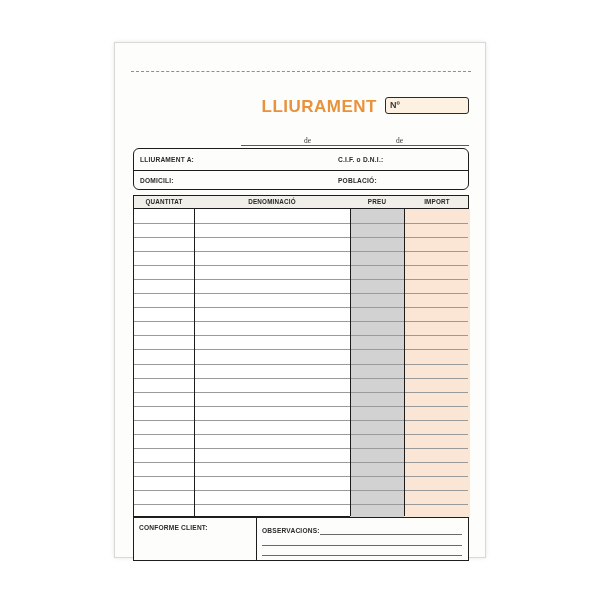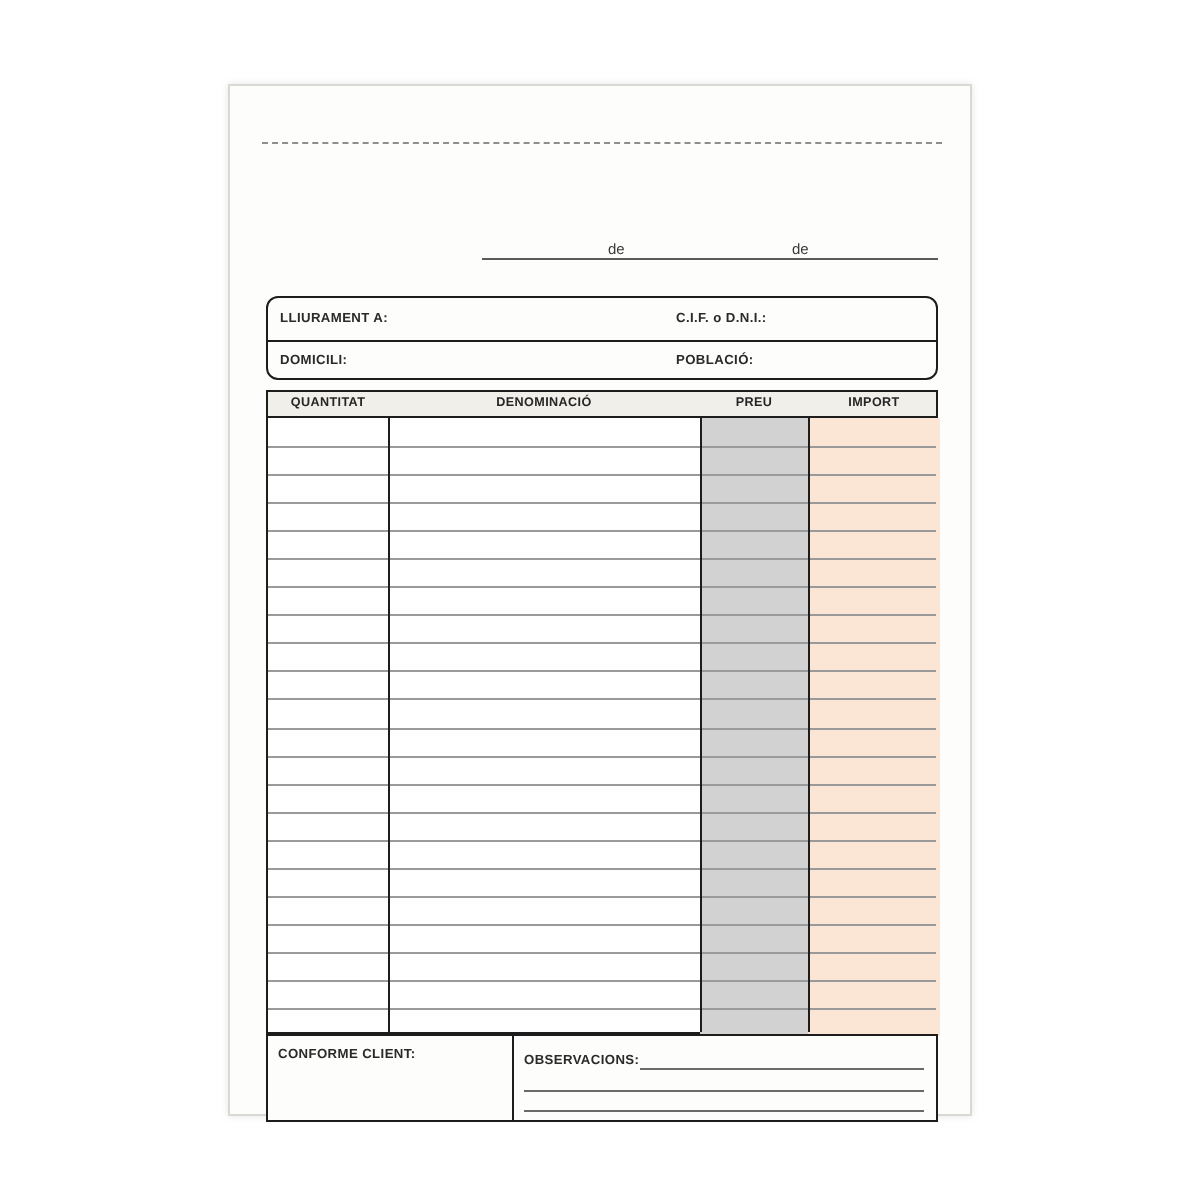--- a/index.html
+++ b/index.html
@@ -79,23 +79,24 @@
     top: 2px;
     font-size: 9px;
     font-weight: bold;
     color: #3a3a3a;
   }
 
   
   .date-line {
     position: absolute;
     left: 126px;
-    top: 76px;
+    top: 92px;
     width: 228px;
     height: 12px;
+    font-family: Liberation Serif, serif;
   }
   .date-line .rule {
     position: absolute;
     left: 0;
     top: 10px;
     width: 100%;
     border-top: 1px solid #5a5a5a;
   }
   .date-line .de1 {
     position: absolute;
@@ -265,20 +266,26 @@
 </style>
 </head>
 <body>
 
 <div id="page">
 
   <div class="paper">
 
     <div class="perforation"></div>
 
+    <div class="title-row">
+      <div class="title">LLIURAMENT</div>
+      <div class="numero-box">
+        <span class="numero-label">Nº</span>
+      </div>
+    </div>
 
     <div class="date-line">
       <div class="rule"></div>
       <span class="de1">de</span>
       <span class="de2">de</span>
     </div>
 
     <div class="cust-block">
       <div class="cust-divider"></div>
       <span class="cf lliurament-a">LLIURAMENT A:</span>

